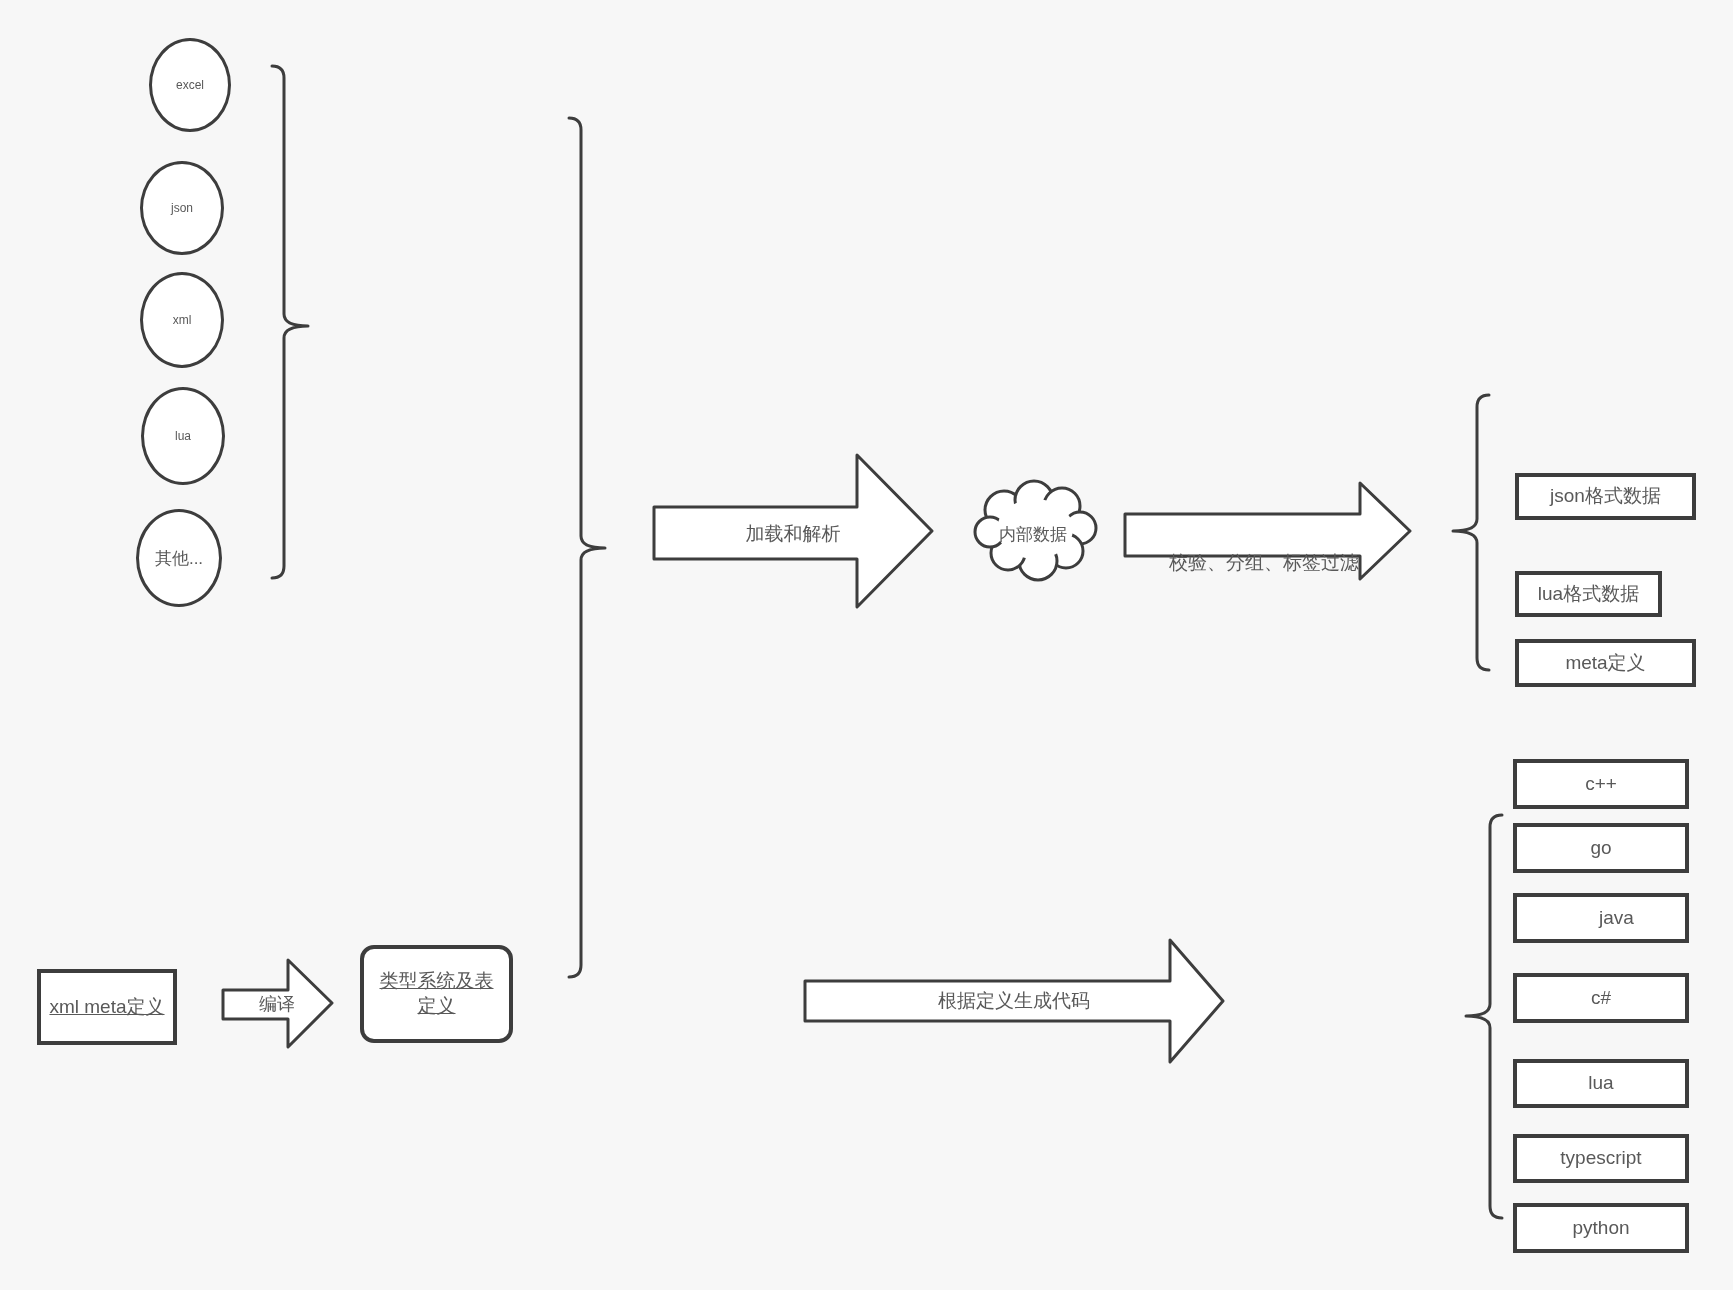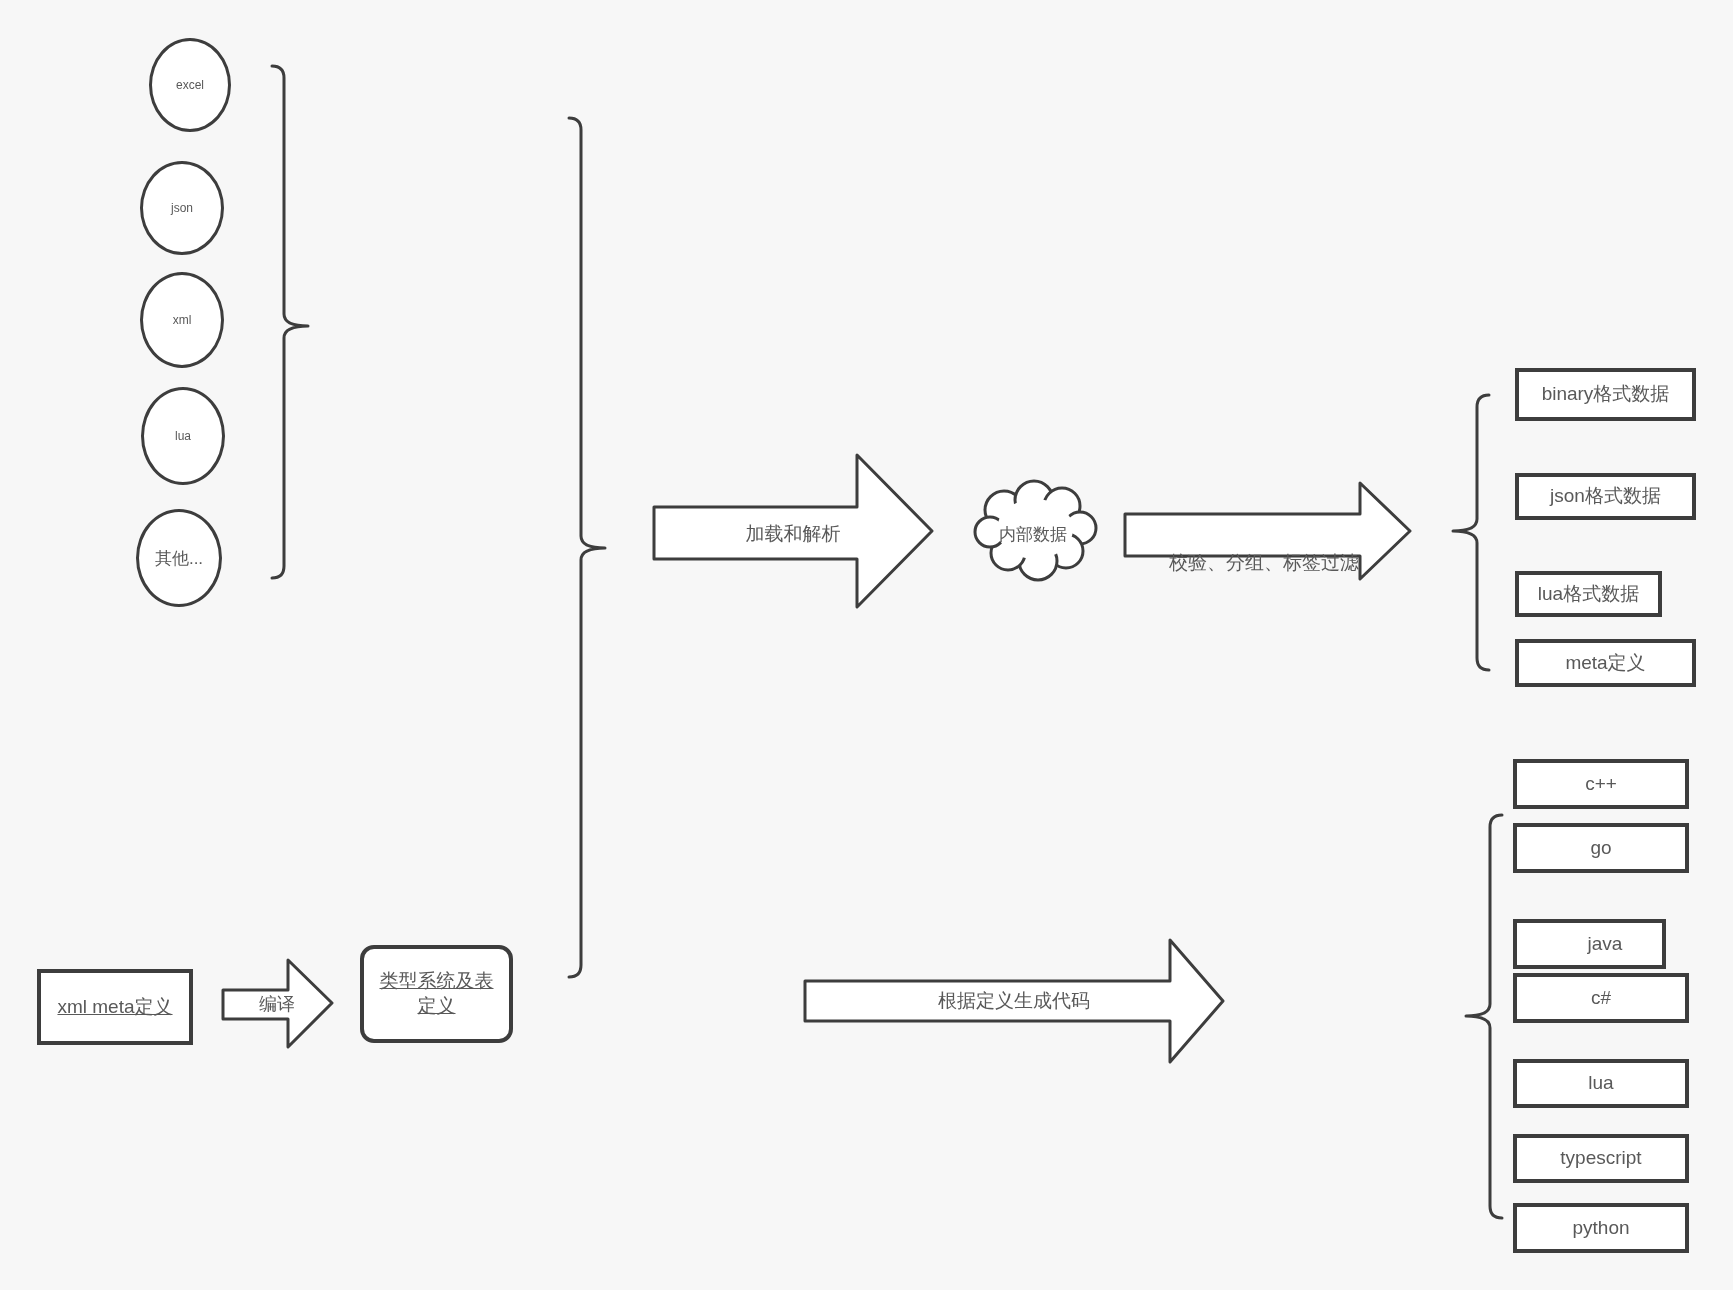--- a/index.html
+++ b/index.html
@@ -81,33 +81,32 @@
   <div class="ellipse" style="left:141px;top:387px;width:84px;height:98px;">lua</div>
   <div class="ellipse small" style="left:136px;top:509px;width:86px;height:98px;">其他...</div>
 
 
   <div class="lbl" style="left:793px;top:534px;">加载和解析</div>
   <div class="lbl small" style="left:1033px;top:534px;">内部数据</div>
   <div class="lbl" style="left:1264px;top:535px;margin-top:28px;">校验、分组、标签过滤</div>
   <div class="lbl" style="left:277px;top:1004px;font-size:18px;">编译</div>
   <div class="lbl" style="left:1014px;top:1001px;">根据定义生成代码</div>
 
-  <div class="box" style="left:1515px;top:368px;width:181px;height:53px;">binary格式数据</div>
   <div class="box" style="left:1515px;top:473px;width:181px;height:47px;">json格式数据</div>
   <div class="box" style="left:1515px;top:571px;width:147px;height:46px;">lua格式数据</div>
   <div class="box" style="left:1515px;top:639px;width:181px;height:48px;">meta定义</div>
 
   <div class="box" style="left:1513px;top:759px;width:176px;height:50px;">c++</div>
   <div class="box" style="left:1513px;top:823px;width:176px;height:50px;">go</div>
-  <div class="box" style="left:1513px;top:919px;width:153px;height:50px;padding-left:31px;">java</div>
+  <div class="box" style="left:1513px;top:893px;width:176px;height:50px;padding-left:31px;">java</div>
   <div class="box" style="left:1513px;top:973px;width:176px;height:50px;">c#</div>
   <div class="box" style="left:1513px;top:1059px;width:176px;height:49px;">lua</div>
   <div class="box" style="left:1513px;top:1134px;width:176px;height:49px;">typescript</div>
   <div class="box" style="left:1513px;top:1203px;width:176px;height:50px;">python</div>
 
-  <div class="box" style="left:37px;top:969px;width:156px;height:76px;">
+  <div class="box" style="left:37px;top:969px;width:140px;height:76px;">
     <span class="wrap" style="display:inline-block;max-width:118px;">xml meta定义</span>
   </div>
   <div class="box rounded" style="left:360px;top:945px;width:153px;height:98px;">
     <span class="wrap" style="display:inline-block;max-width:122px;">类型系统及表定义</span>
   </div>
 
 </div>
 
 </body></html>

